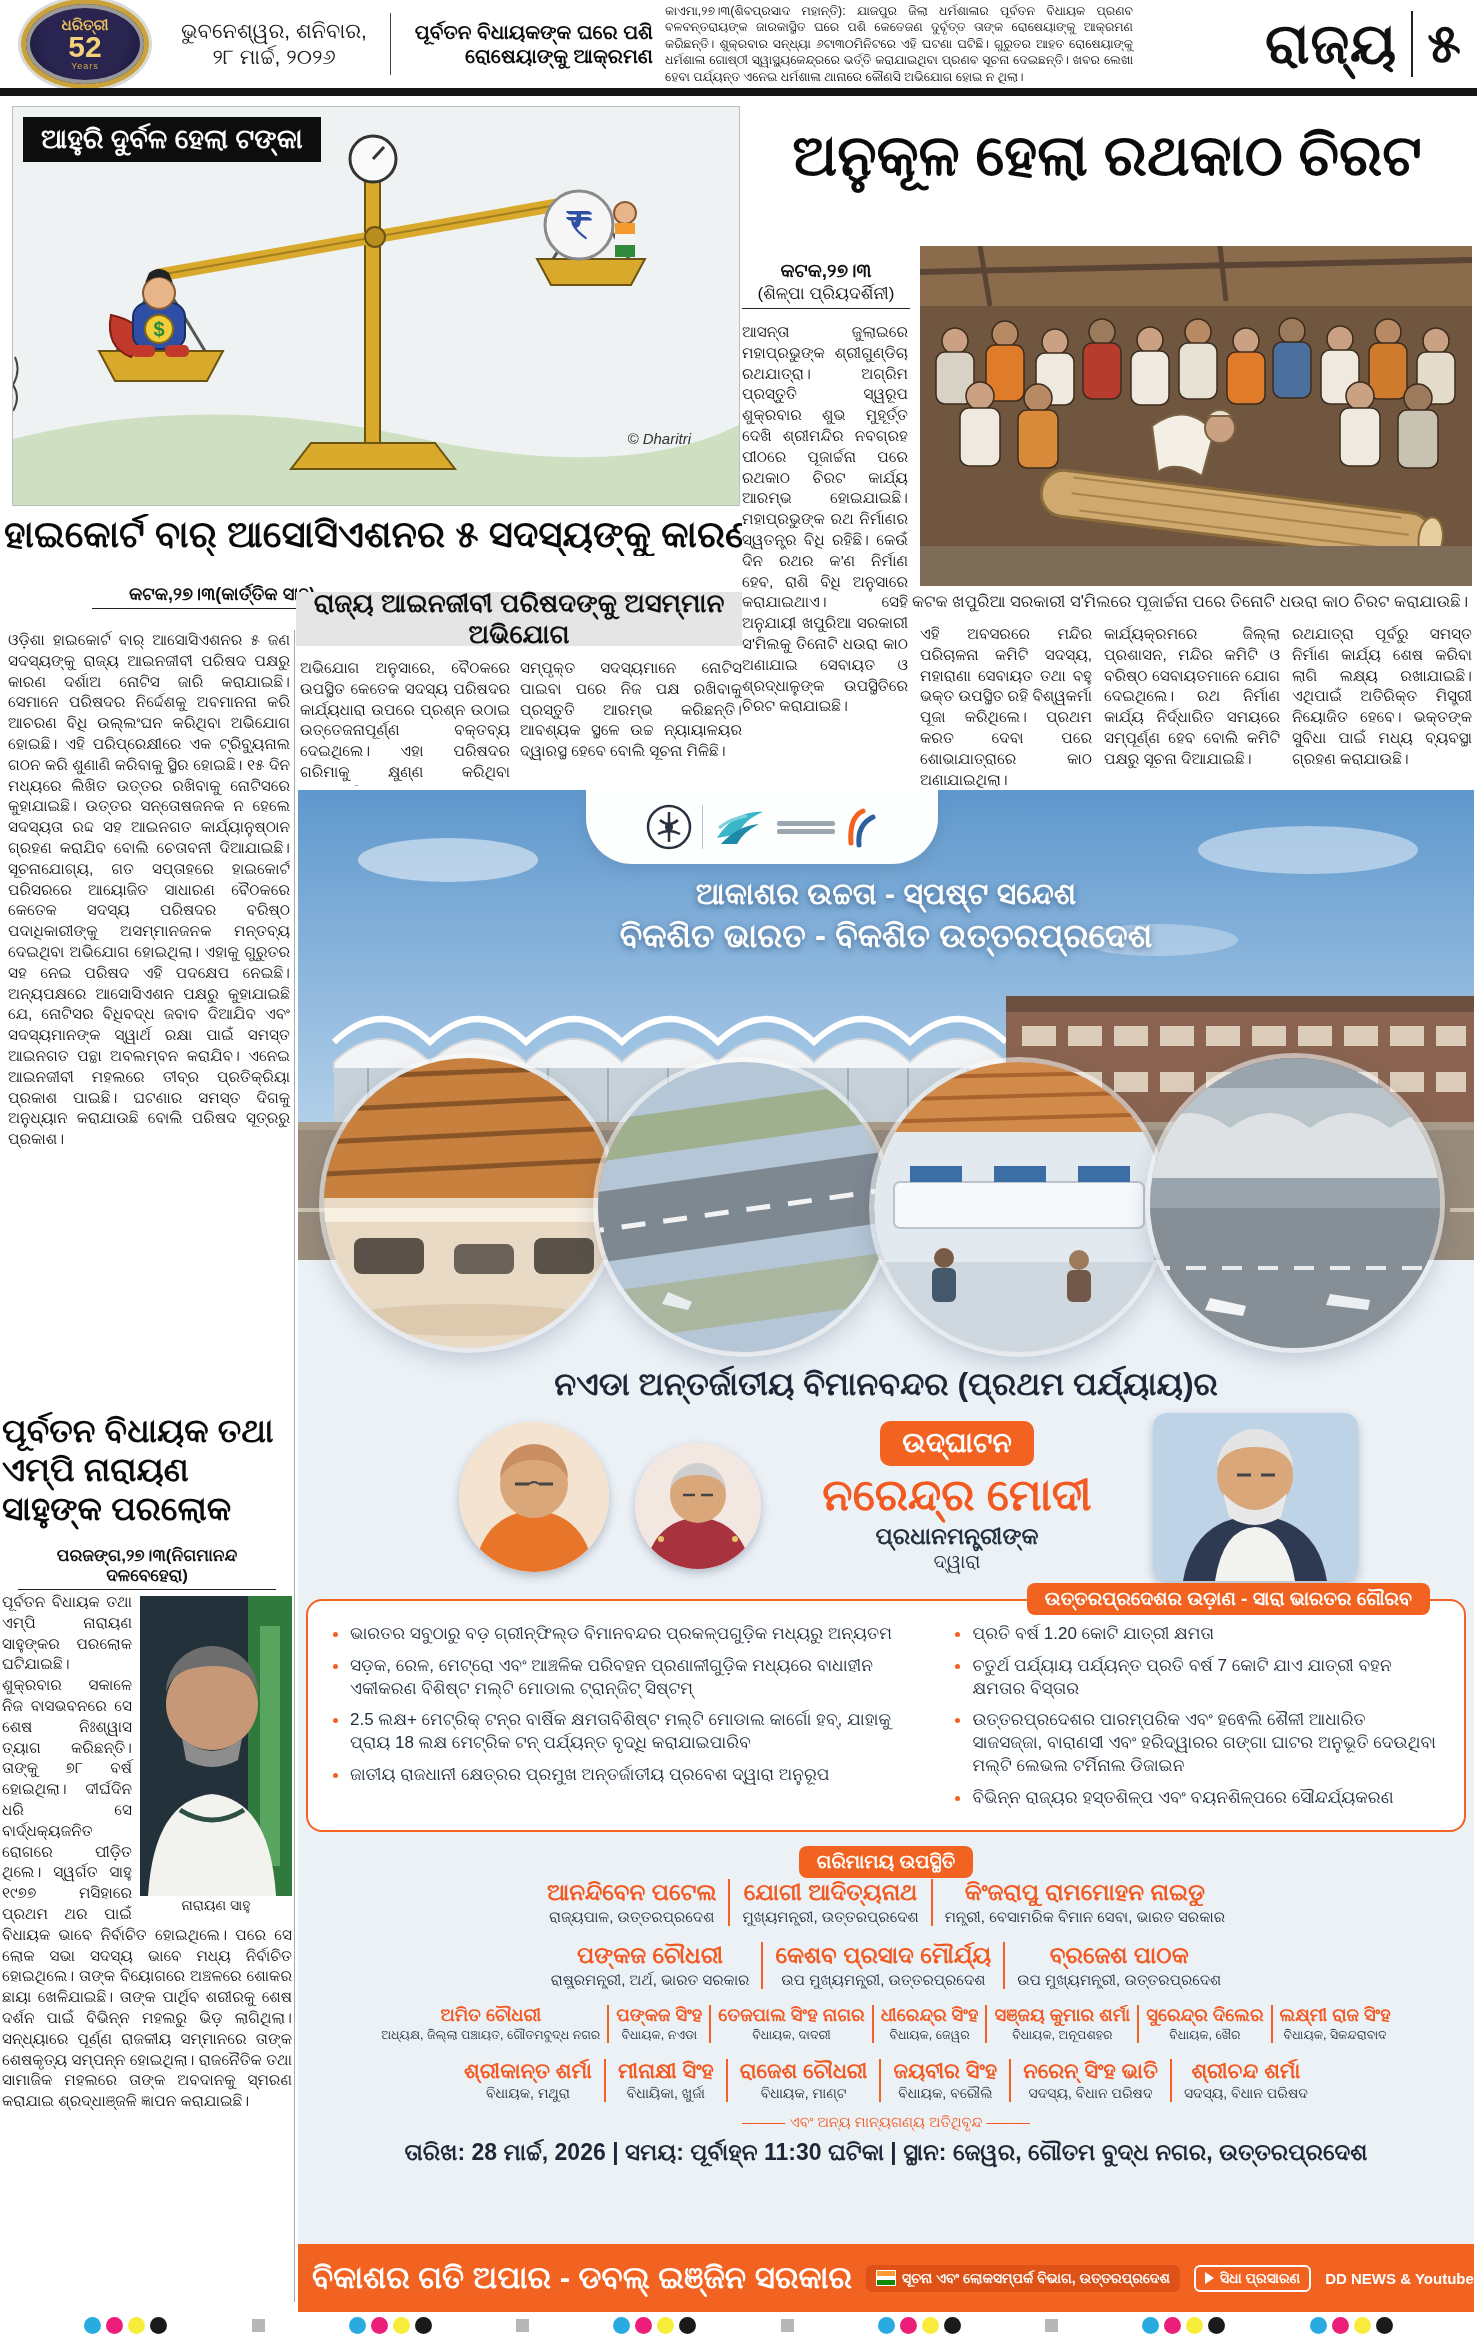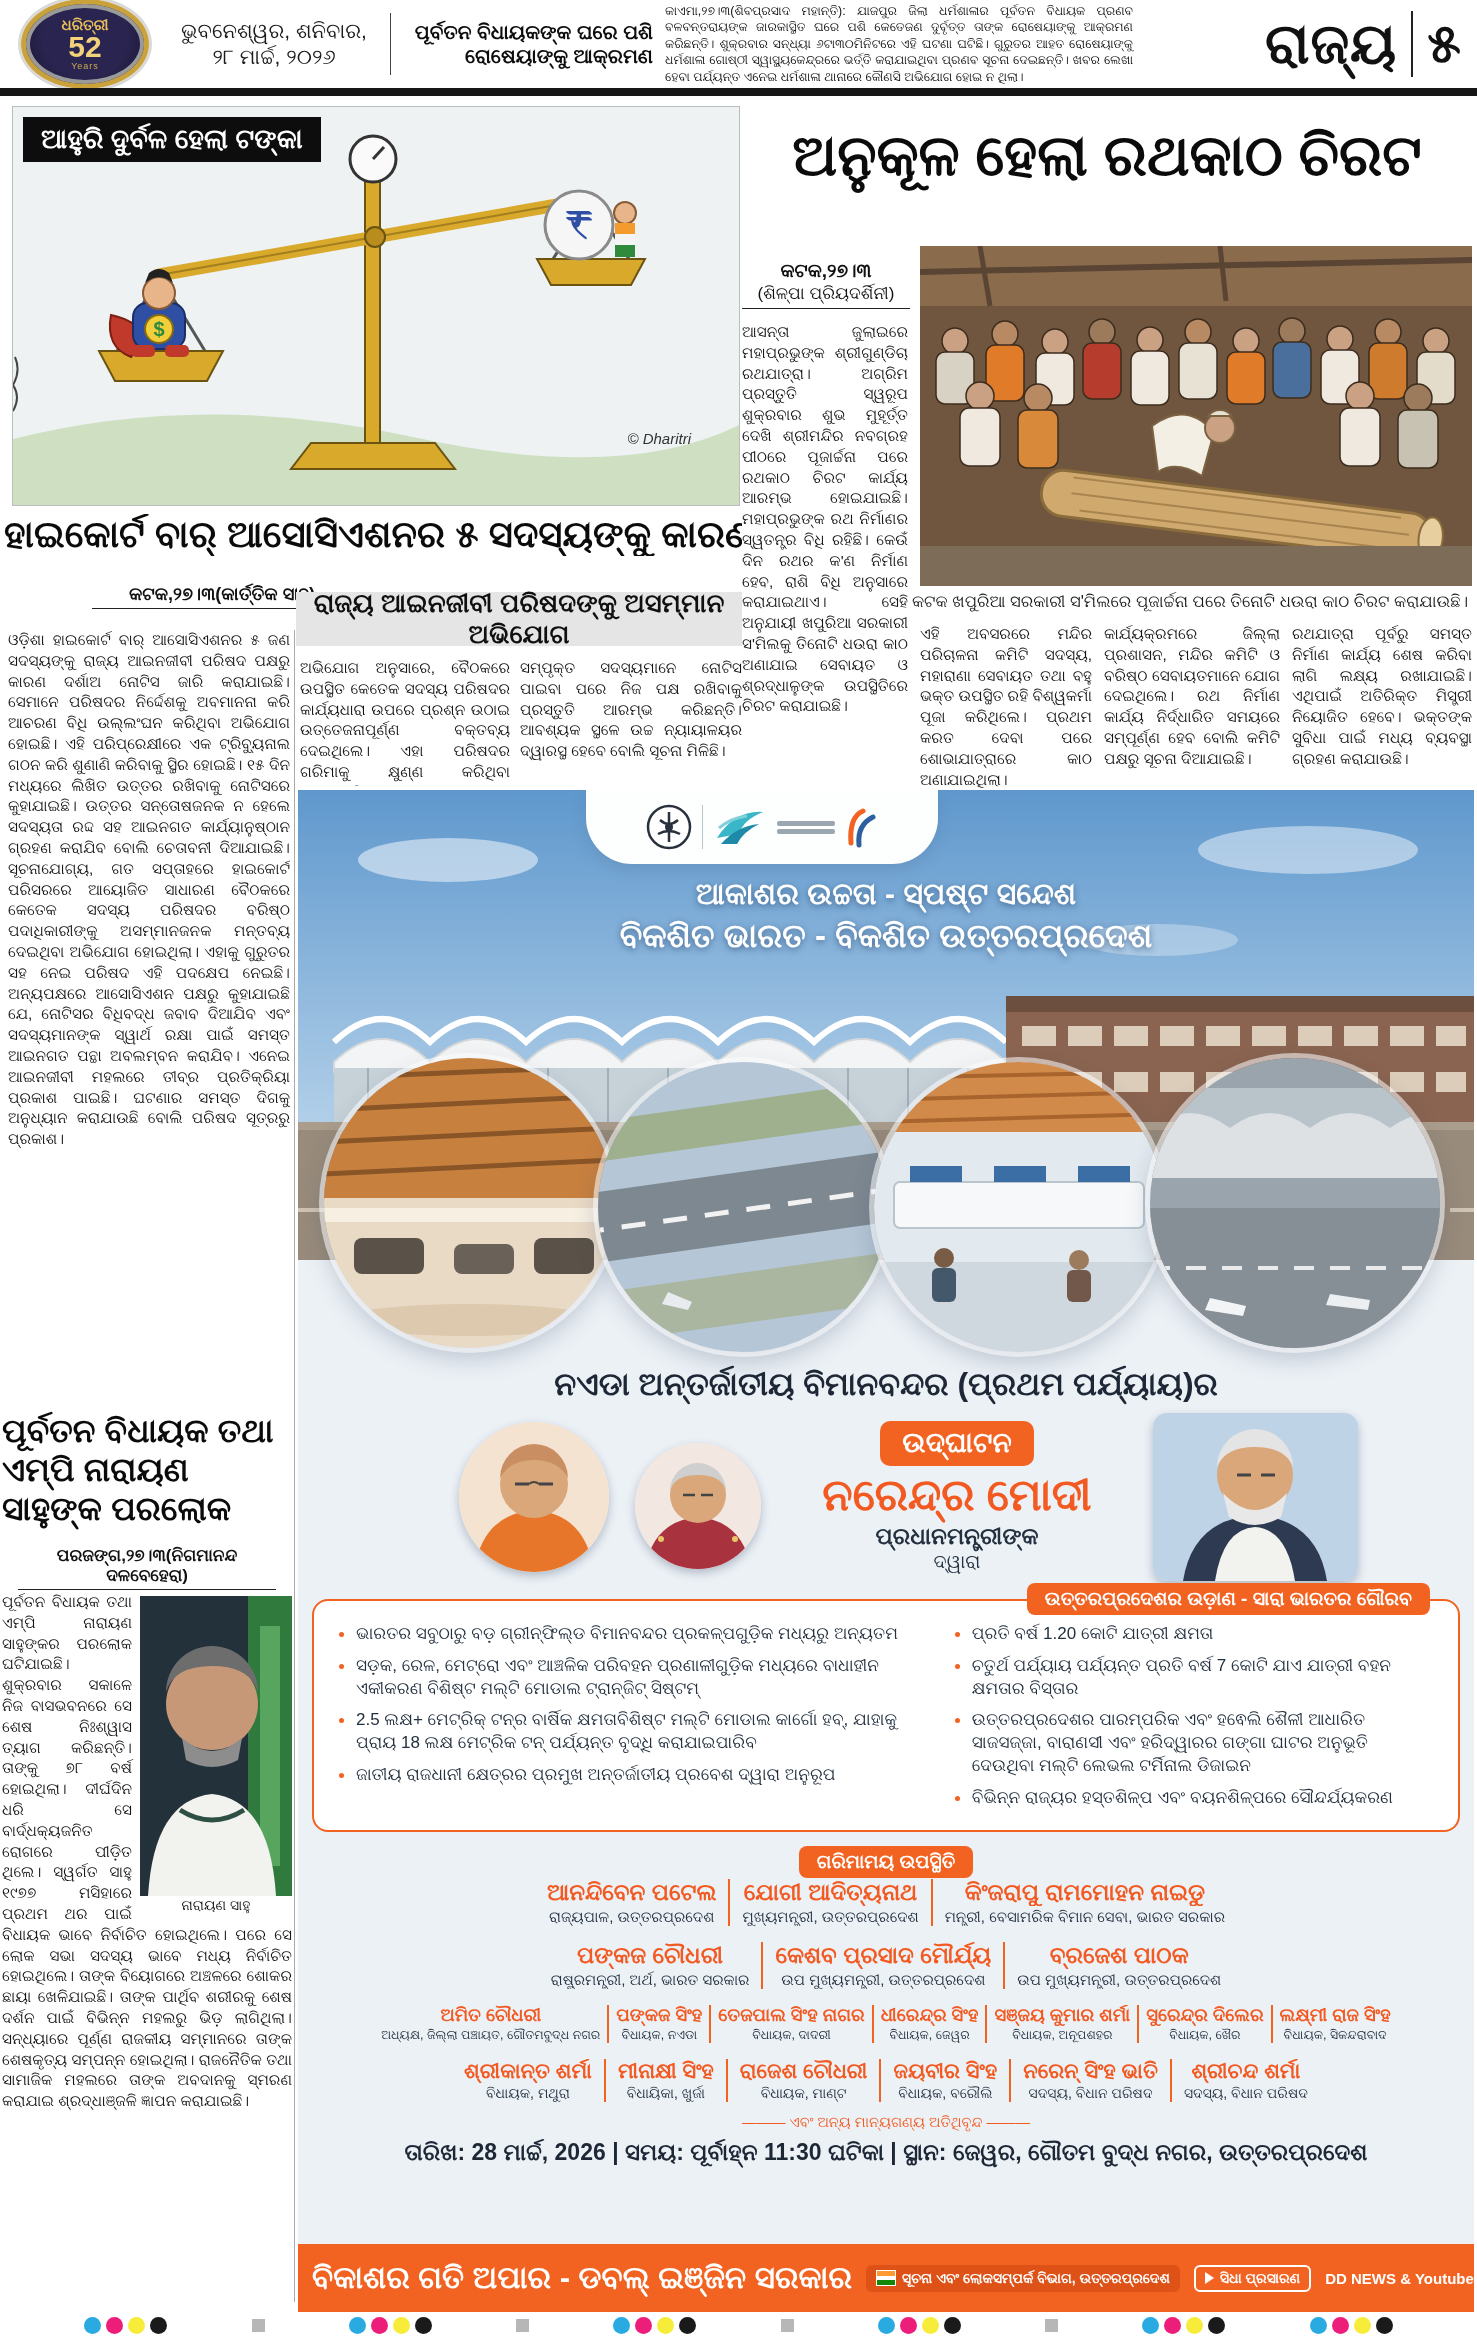--- a/index.html
+++ b/index.html
@@ -80,21 +80,21 @@
   .av-modi{width:205px;height:168px;border-radius:14px;overflow:hidden;box-shadow:0 4px 10px rgba(40,60,90,.3);flex:0 0 auto;}
   .inaug-center{width:340px;text-align:center;}
   .inaug-badge{display:inline-block;background:#f26322;color:#fff;font-size:28px;font-weight:800;padding:6px 22px;border-radius:10px;}
   .pm-name{font-size:44px;font-weight:800;color:#f25a22;margin-top:4px;white-space:nowrap;}
   .pm-title{font-size:23px;font-weight:bold;color:#23303f;margin-top:2px;}
   .pm-by{font-size:19px;color:#23303f;margin-top:1px;}
   .orange-tab{position:relative;z-index:3;background:#f26322;color:#fff;font-weight:800;font-size:19px;
               padding:5px 18px;border-radius:8px;width:max-content;white-space:nowrap;}
   .tab-features{margin:2px 44px -16px auto;}
   .tab-dignitaries{margin:14px auto -15px auto;}
-  .features-box{margin:0 14px;border:2px solid #f26322;border-radius:16px;background:#fff;
+  .features-box{margin:0 8px;border:2px solid #f26322;border-radius:16px;background:#fff;
                 padding:20px 24px 14px 24px;display:flex;gap:20px;}
   .features-box ul{margin:0;padding:0 0 0 18px;color:#23303f;font-size:17px;line-height:1.34;}
   .features-box li{margin-bottom:7px;}
   .features-box li::marker{color:#f26322;font-size:18px;}
   .f-left{flex:1.25;} .f-right{flex:1;}
   .dg-row{display:flex;justify-content:center;text-align:center;margin-top:16px;}
   .dg-cell{padding:0 12px;min-width:0;}
   .dg-row .dg-cell + .dg-cell{border-left:2px solid #f26322;}
   .dg-name{color:#f25a22;font-weight:800;font-size:23px;white-space:nowrap;overflow:hidden;}
   .dg-title{color:#23303f;font-size:15px;margin-top:2px;white-space:nowrap;overflow:hidden;}

